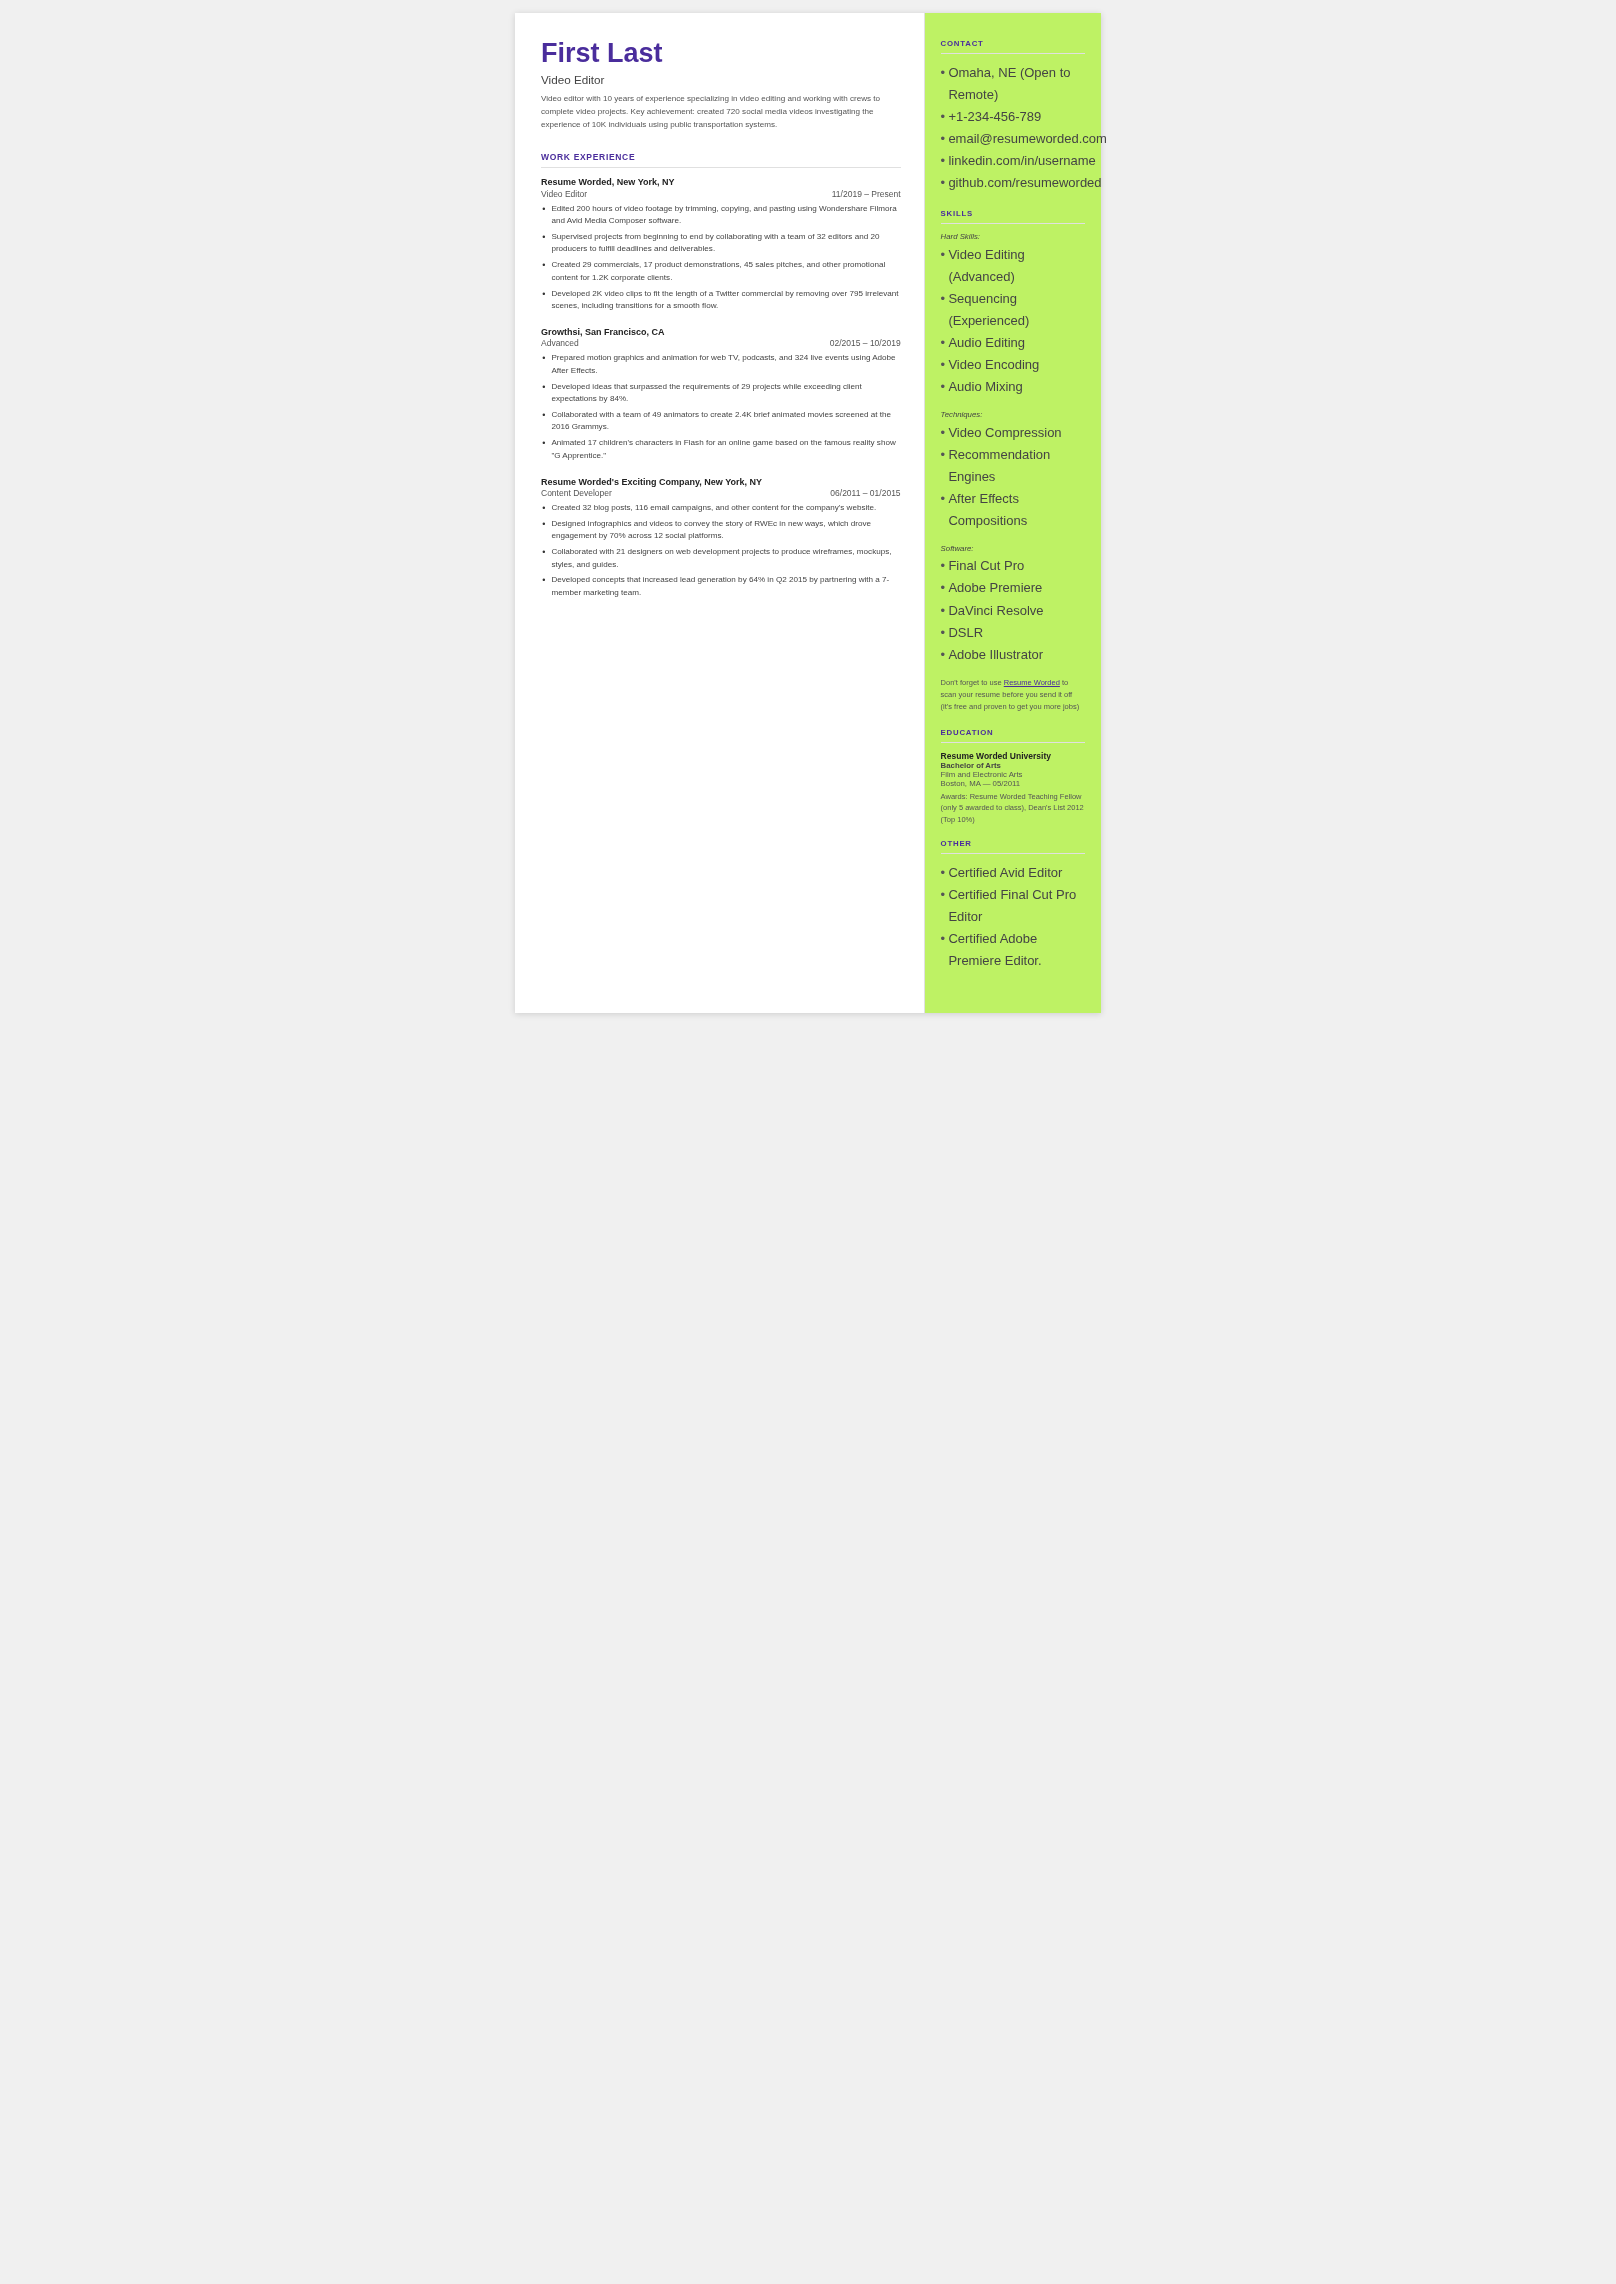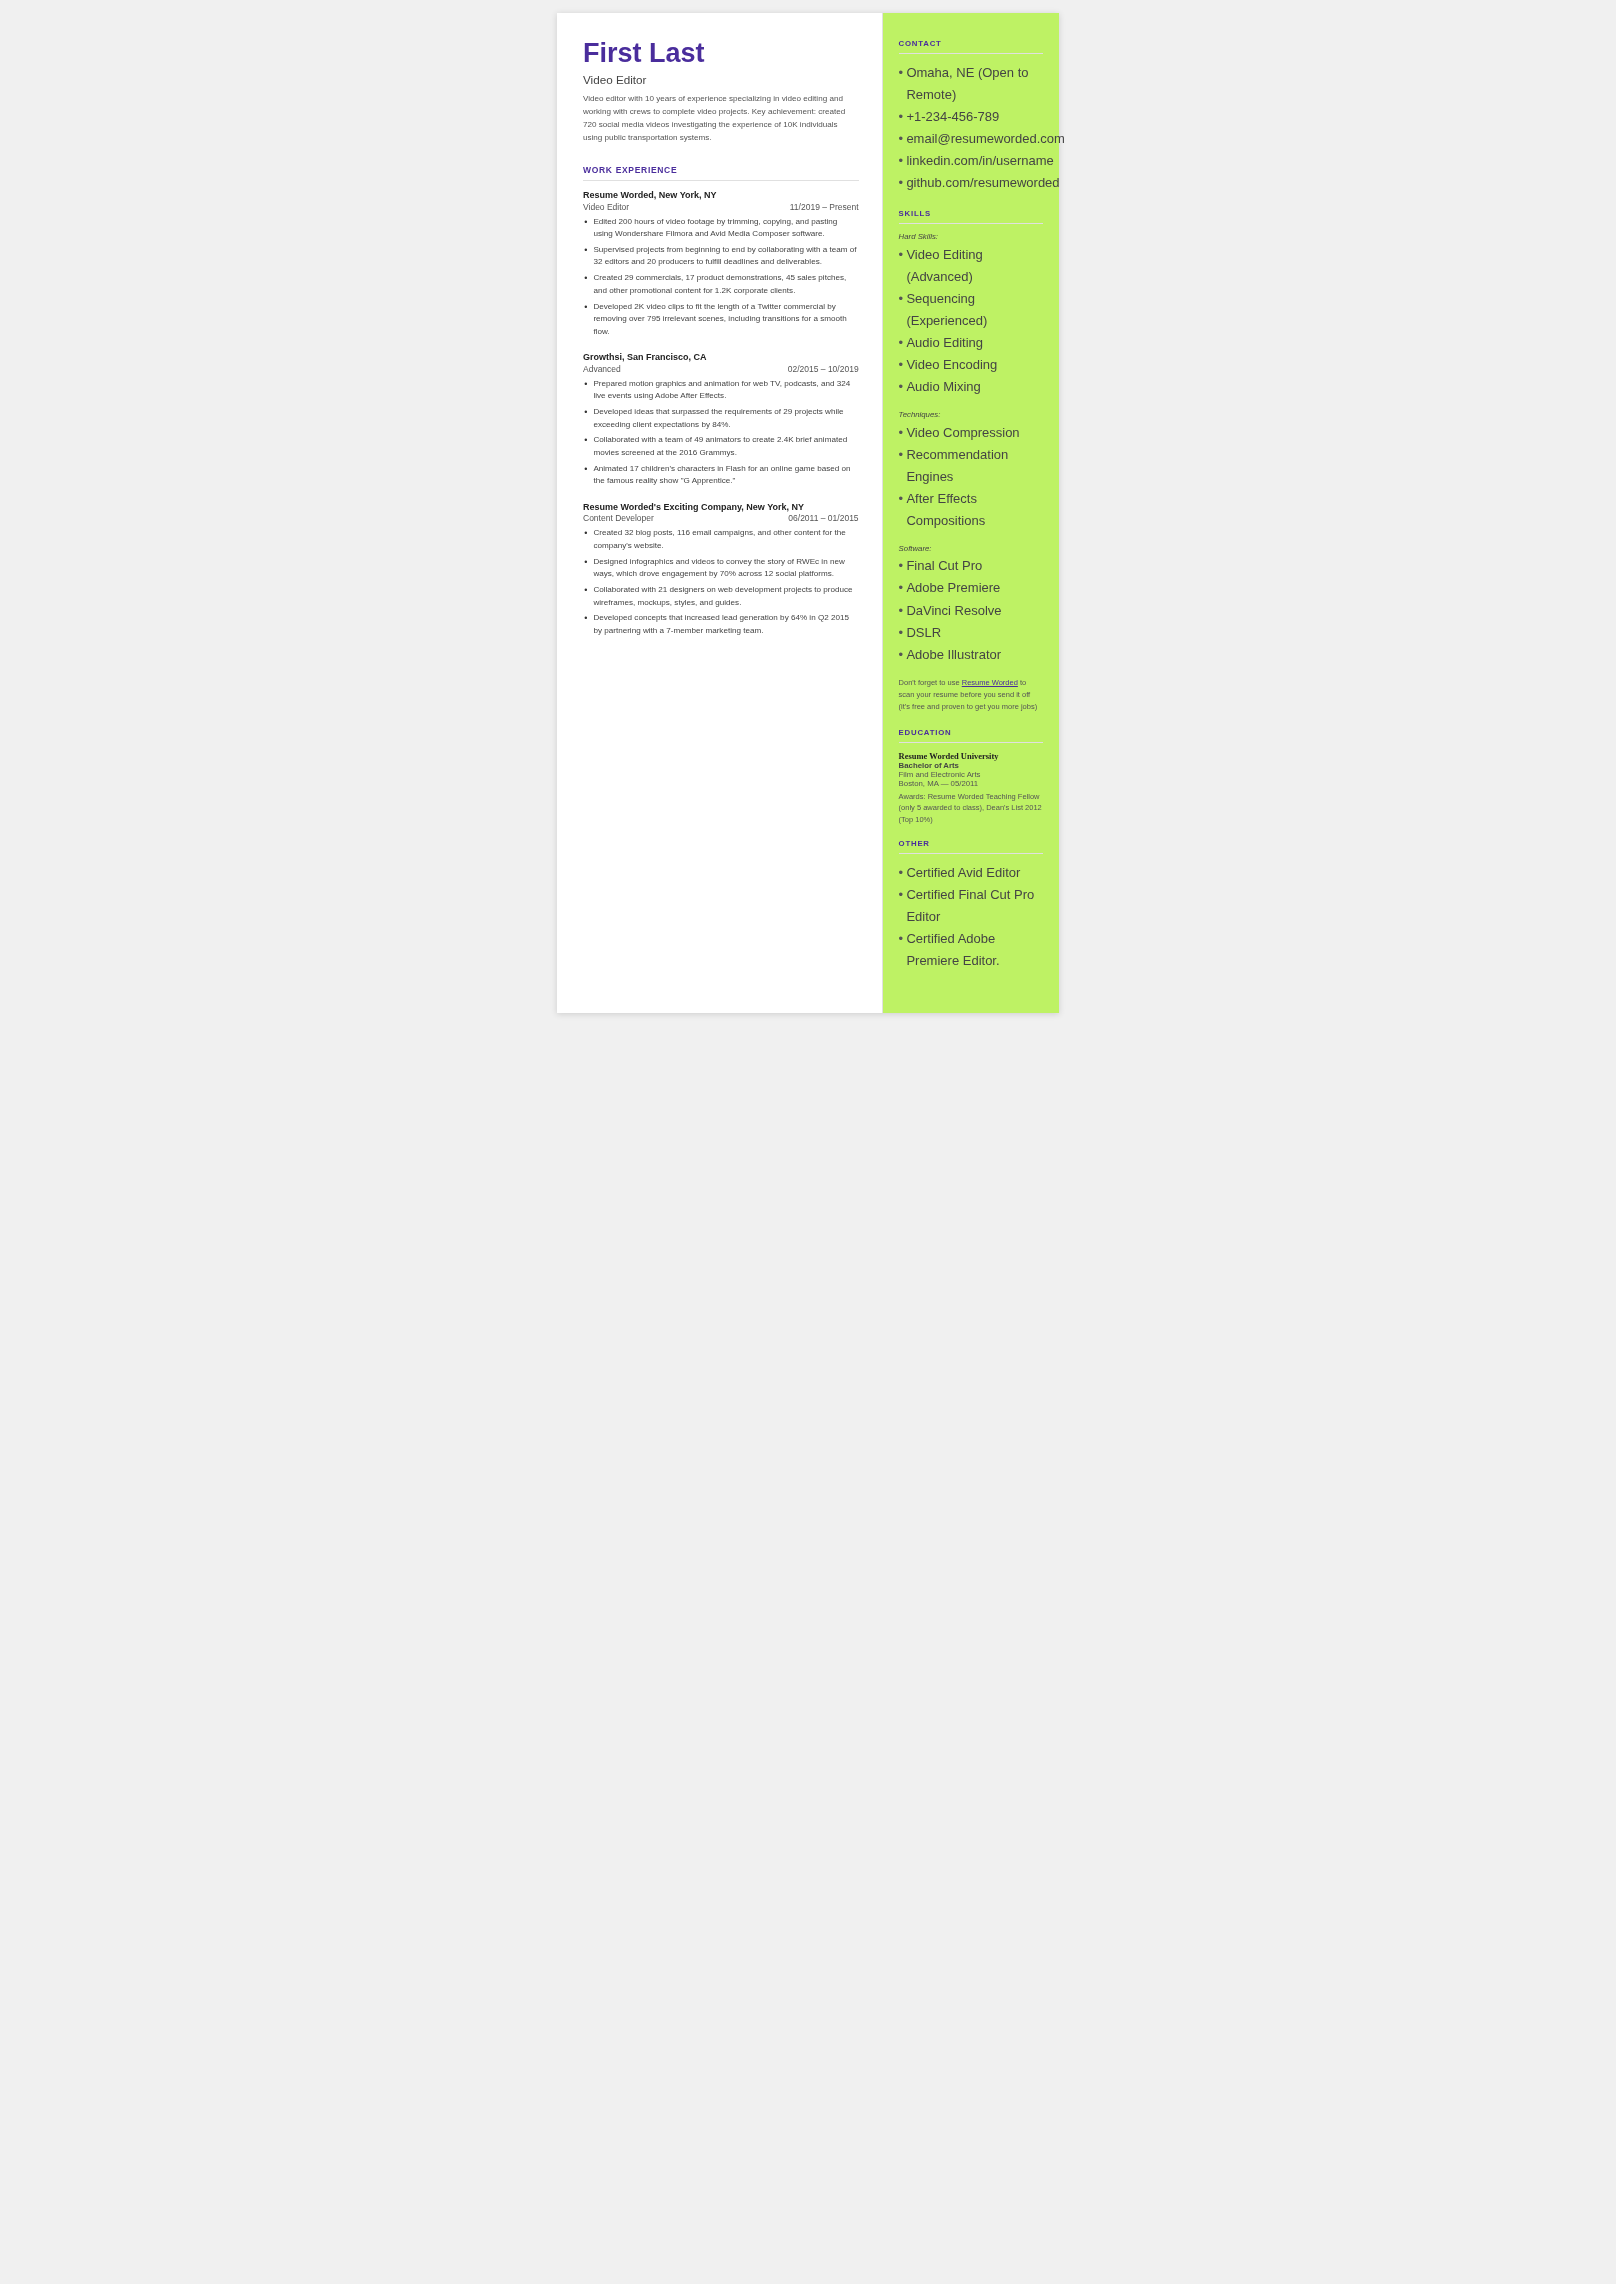--- a/index.html
+++ b/index.html
@@ -6,21 +6,21 @@
     body {
       font-family: Arial, sans-serif;
       background: #f0f0f0;
       display: flex;
       justify-content: center;
       align-items: flex-start;
       padding: 13px;
     }
     .page {
       background: #ffffff;
-      width: 502px;
+      width: 586px;
       min-height: 827px;
       display: flex;
       flex-direction: row;
       box-shadow: 0 1.3px 6.5px rgba(0,0,0,0.15);
     }
     
     .left-col {
       flex: 1;
       padding: 26px 23.4px 26px 26px;
       border-right: 0.7px solid #e0e0e0;
@@ -168,21 +168,20 @@
       text-decoration: underline;
     }
     .edu-block {
       margin-bottom: 9px;
     }
     .edu-school {
       font-size: 8.5px;
       font-weight: 600;
       color: #222;
       margin-bottom: 0.7px;
-      font-family: Liberation Serif, serif;
     }
     .edu-degree {
       font-size: 7.8px;
       color: #444;
       font-weight: 600;
     }
     .edu-field {
       font-size: 7.8px;
       color: #555;
     }

